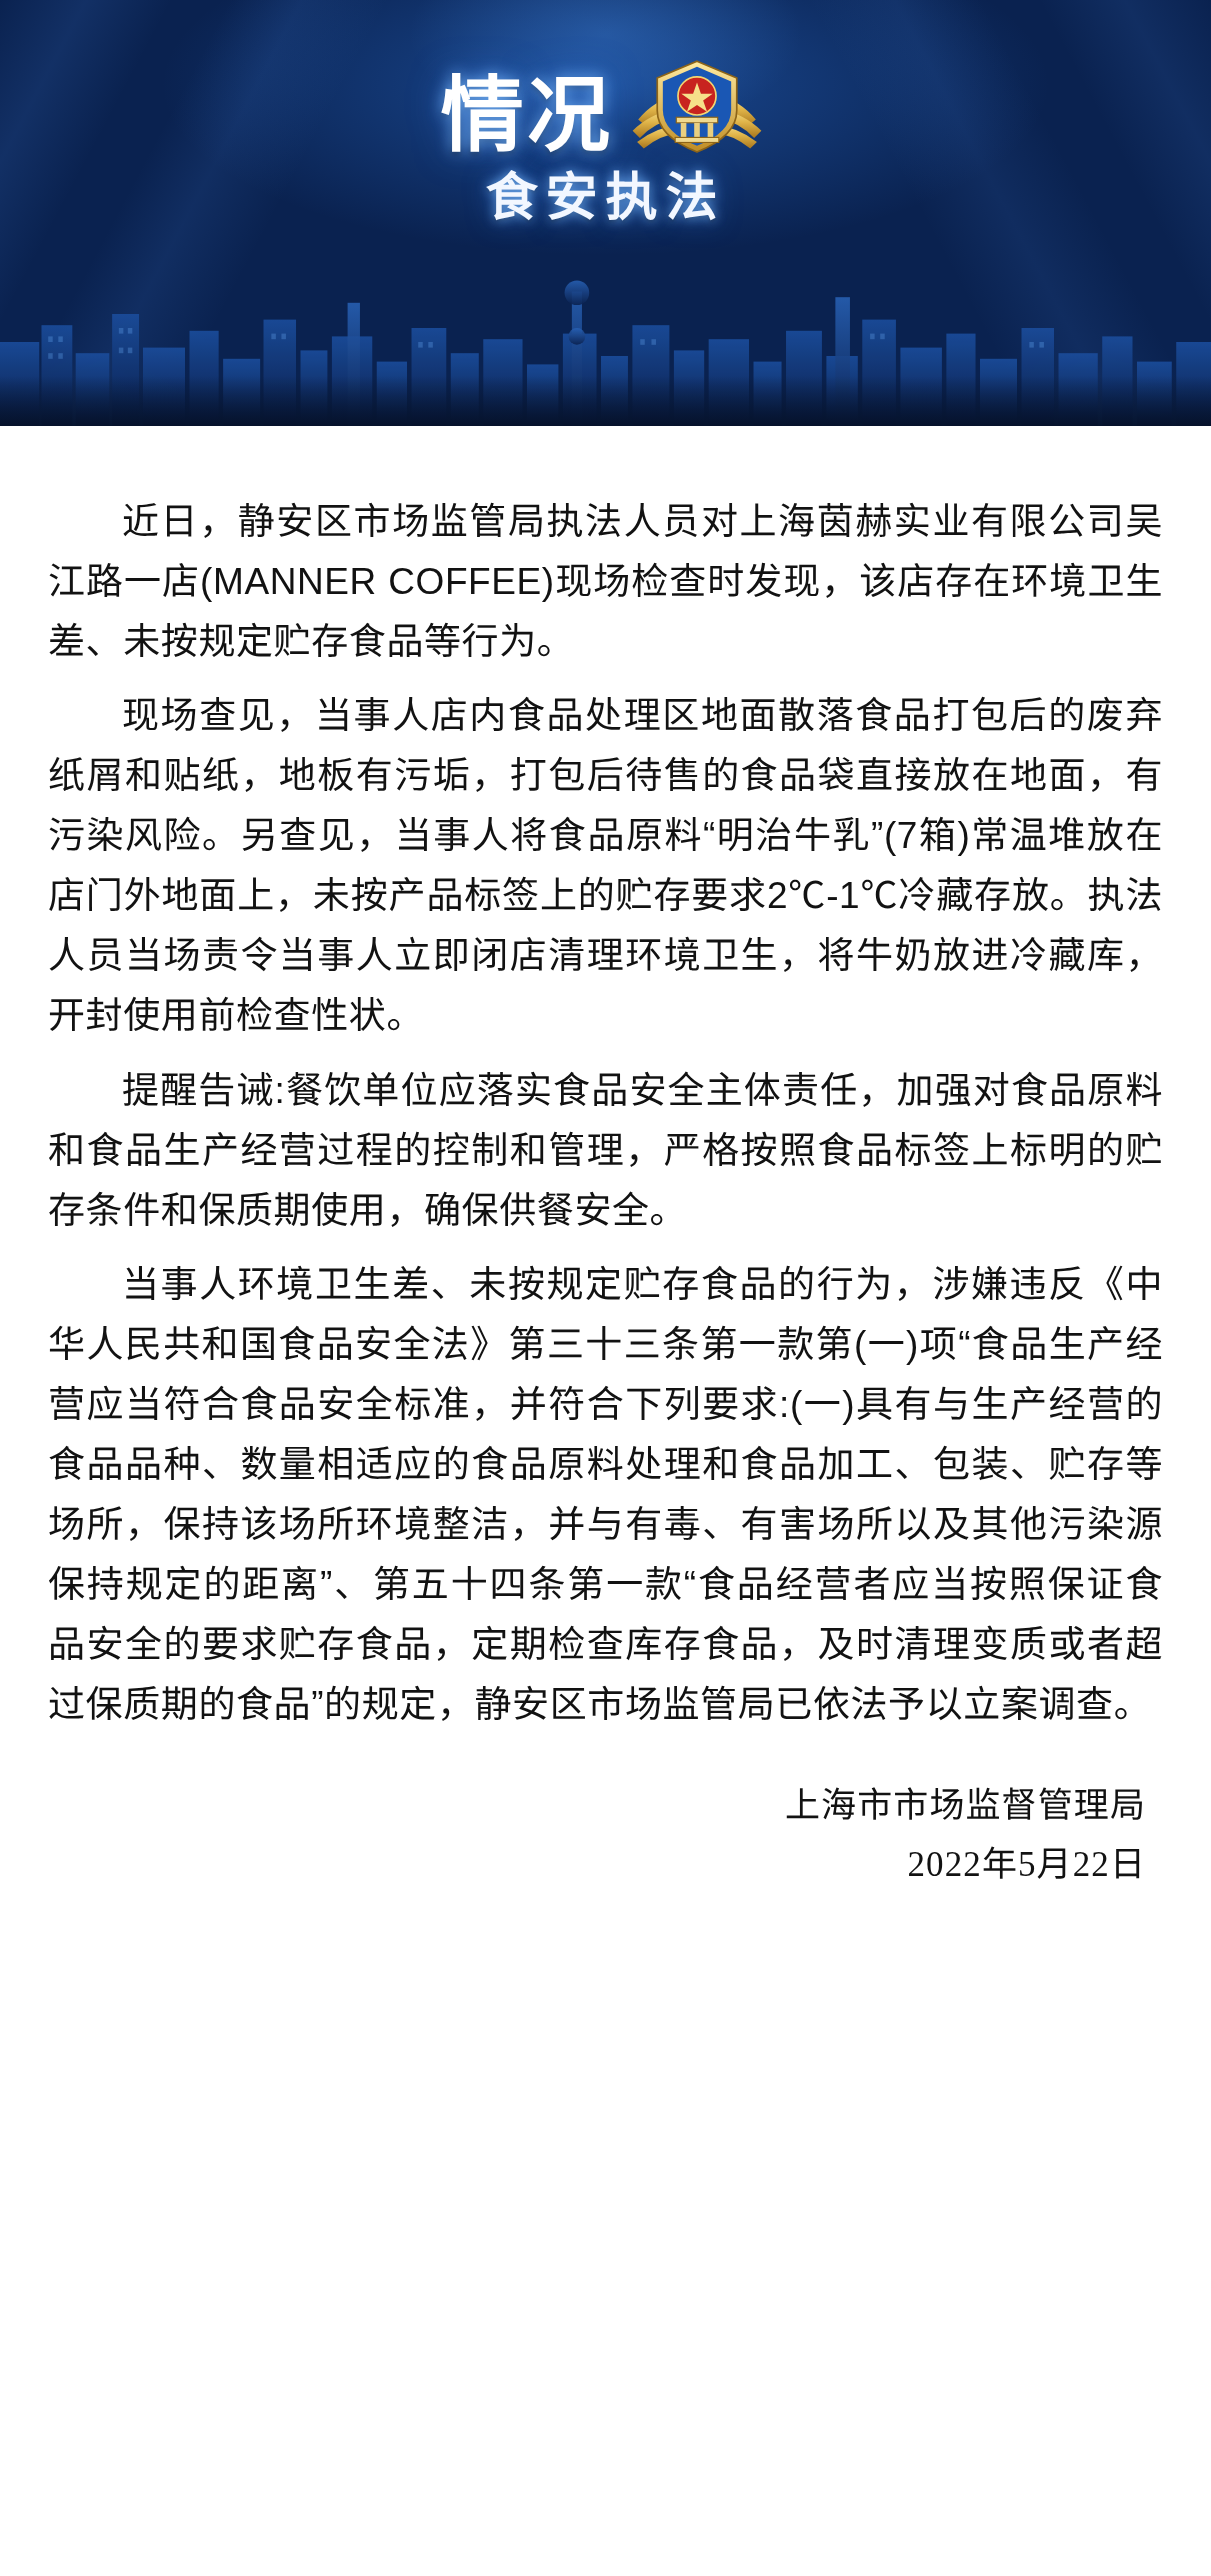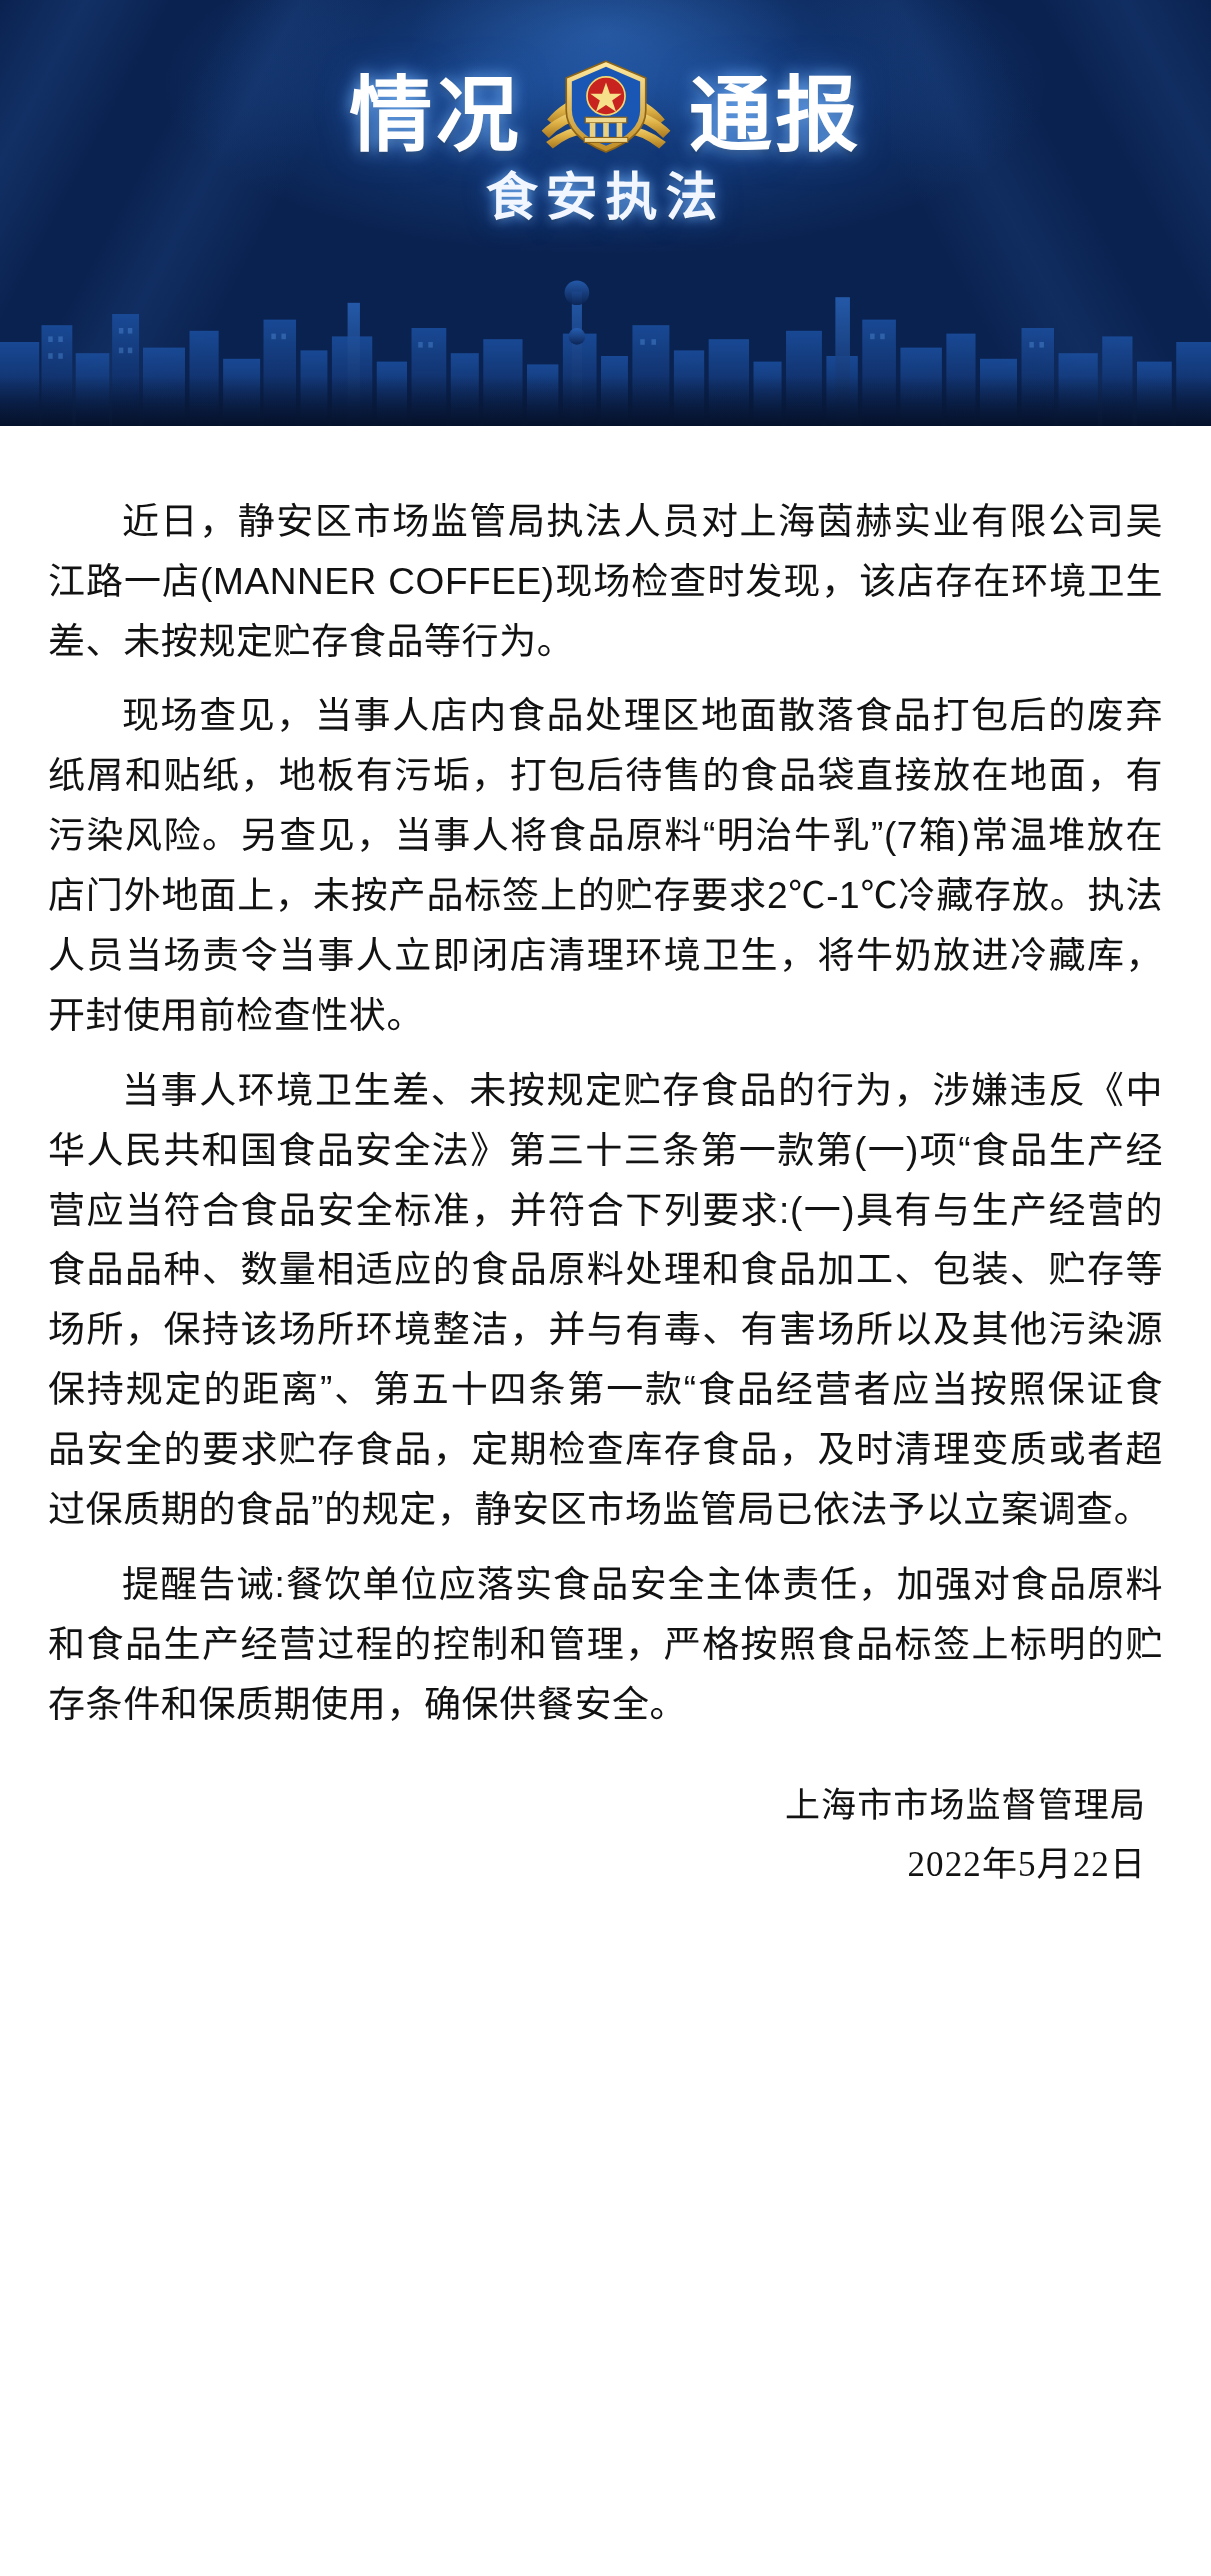--- a/index.html
+++ b/index.html
@@ -265,33 +265,32 @@
           <polygon fill="#f6e08a" points="125,54 132,74 153,74 136,86 143,106 125,94 107,106 114,86 97,74 118,74"></polygon>
 
           <rect x="88" y="116" width="74" height="10" fill="#f0d98f" stroke="#8d6418" stroke-width="2"></rect>
           <rect x="96" y="126" width="10" height="26" fill="#e9cf80"></rect>
           <rect x="120" y="126" width="10" height="26" fill="#e9cf80"></rect>
           <rect x="144" y="126" width="10" height="26" fill="#e9cf80"></rect>
           <rect x="86" y="152" width="78" height="9" fill="#f0d98f" stroke="#8d6418" stroke-width="2"></rect>
         </svg>
       </div>
 
-      <div class="title-word">通报</div>
     </div>
 
     <div class="subtitle-wrap">
       <span class="subtitle">食安执法</span>
     </div>
   </div>
 
   <div class="article">
     <p class="para">近日，静安区市场监管局执法人员对上海茵赫实业有限公司吴江路一店(MANNER COFFEE)现场检查时发现，该店存在环境卫生差、未按规定贮存食品等行为。</p>
     <p class="para">现场查见，当事人店内食品处理区地面散落食品打包后的废弃纸屑和贴纸，地板有污垢，打包后待售的食品袋直接放在地面，有污染风险。另查见，当事人将食品原料“明治牛乳”(7箱)常温堆放在店门外地面上，未按产品标签上的贮存要求2℃-1℃冷藏存放。执法人员当场责令当事人立即闭店清理环境卫生，将牛奶放进冷藏库，开封使用前检查性状。</p>
+    <p class="para">提醒告诫:餐饮单位应落实食品安全主体责任，加强对食品原料和食品生产经营过程的控制和管理，严格按照食品标签上标明的贮存条件和保质期使用，确保供餐安全。</p>
     <p class="para">当事人环境卫生差、未按规定贮存食品的行为，涉嫌违反《中华人民共和国食品安全法》第三十三条第一款第(一)项“食品生产经营应当符合食品安全标准，并符合下列要求:(一)具有与生产经营的食品品种、数量相适应的食品原料处理和食品加工、包装、贮存等场所，保持该场所环境整洁，并与有毒、有害场所以及其他污染源保持规定的距离”、第五十四条第一款“食品经营者应当按照保证食品安全的要求贮存食品，定期检查库存食品，及时清理变质或者超过保质期的食品”的规定，静安区市场监管局已依法予以立案调查。</p>
-    <p class="para">提醒告诫:餐饮单位应落实食品安全主体责任，加强对食品原料和食品生产经营过程的控制和管理，严格按照食品标签上标明的贮存条件和保质期使用，确保供餐安全。</p>
 
     <div class="sign">
       <div class="sign-line">上海市市场监督管理局</div>
       <div class="sign-line">2022年5月22日</div>
     </div>
   </div>
 
 </div>
 
 

